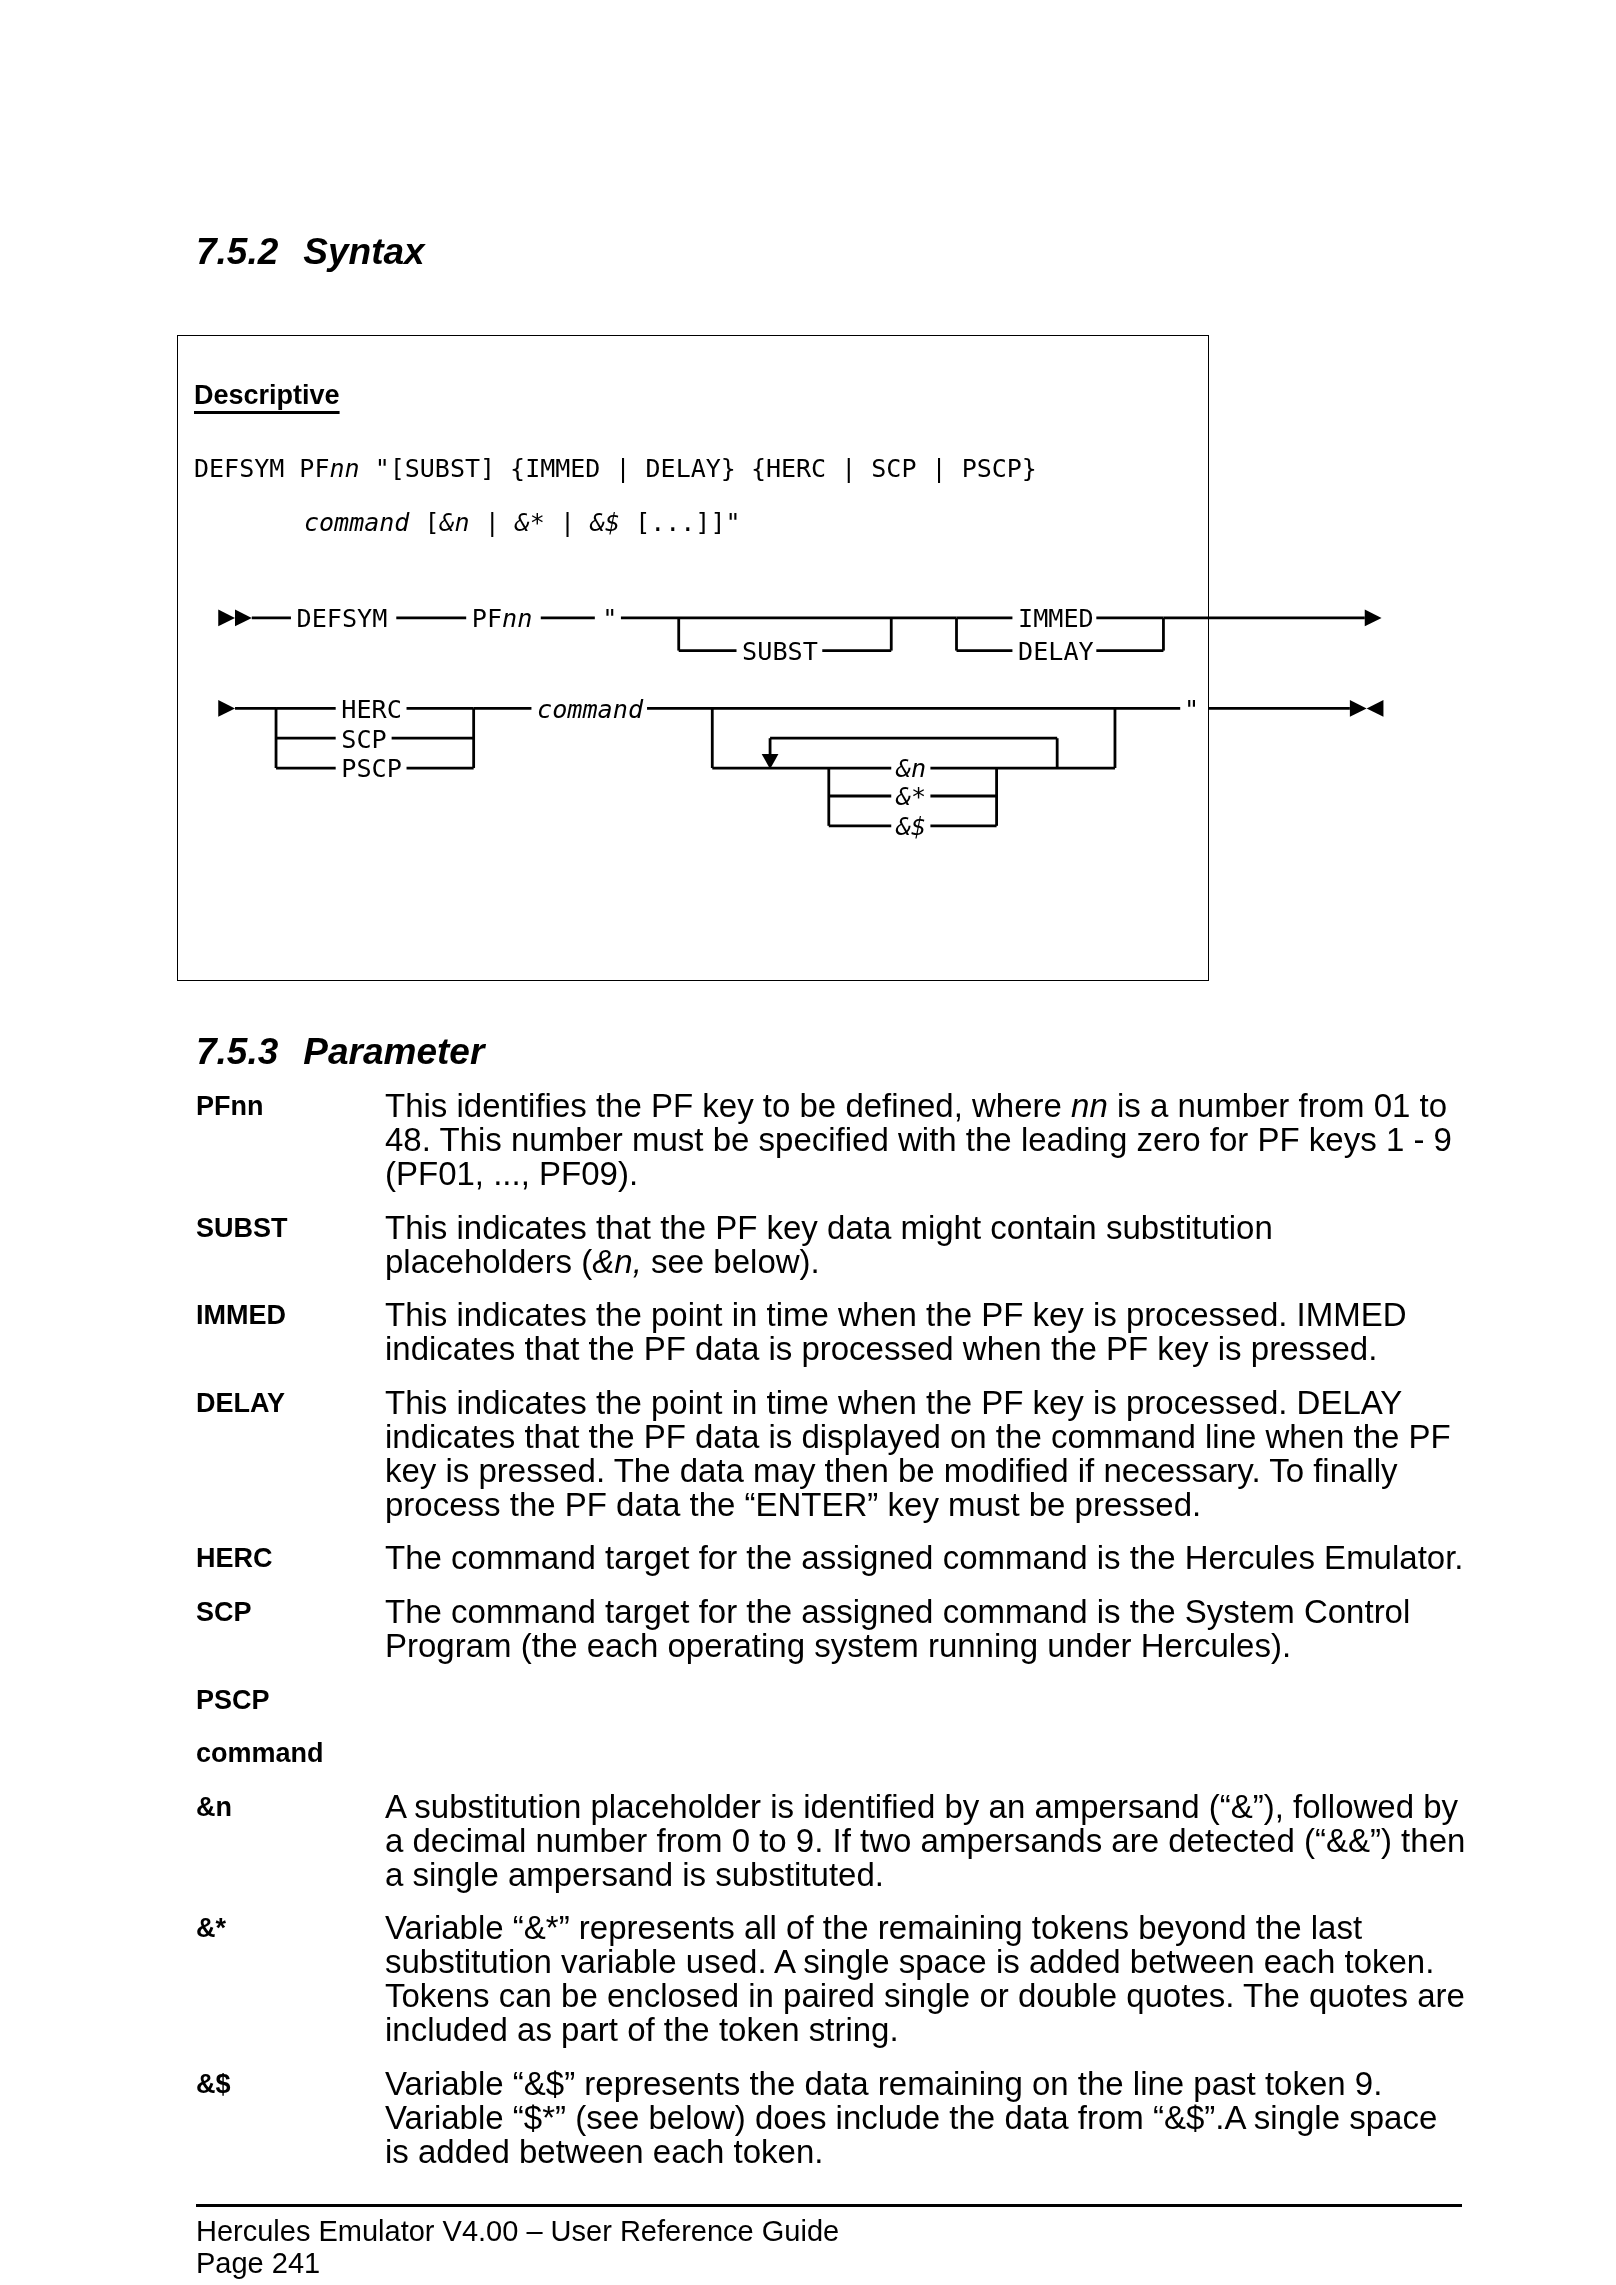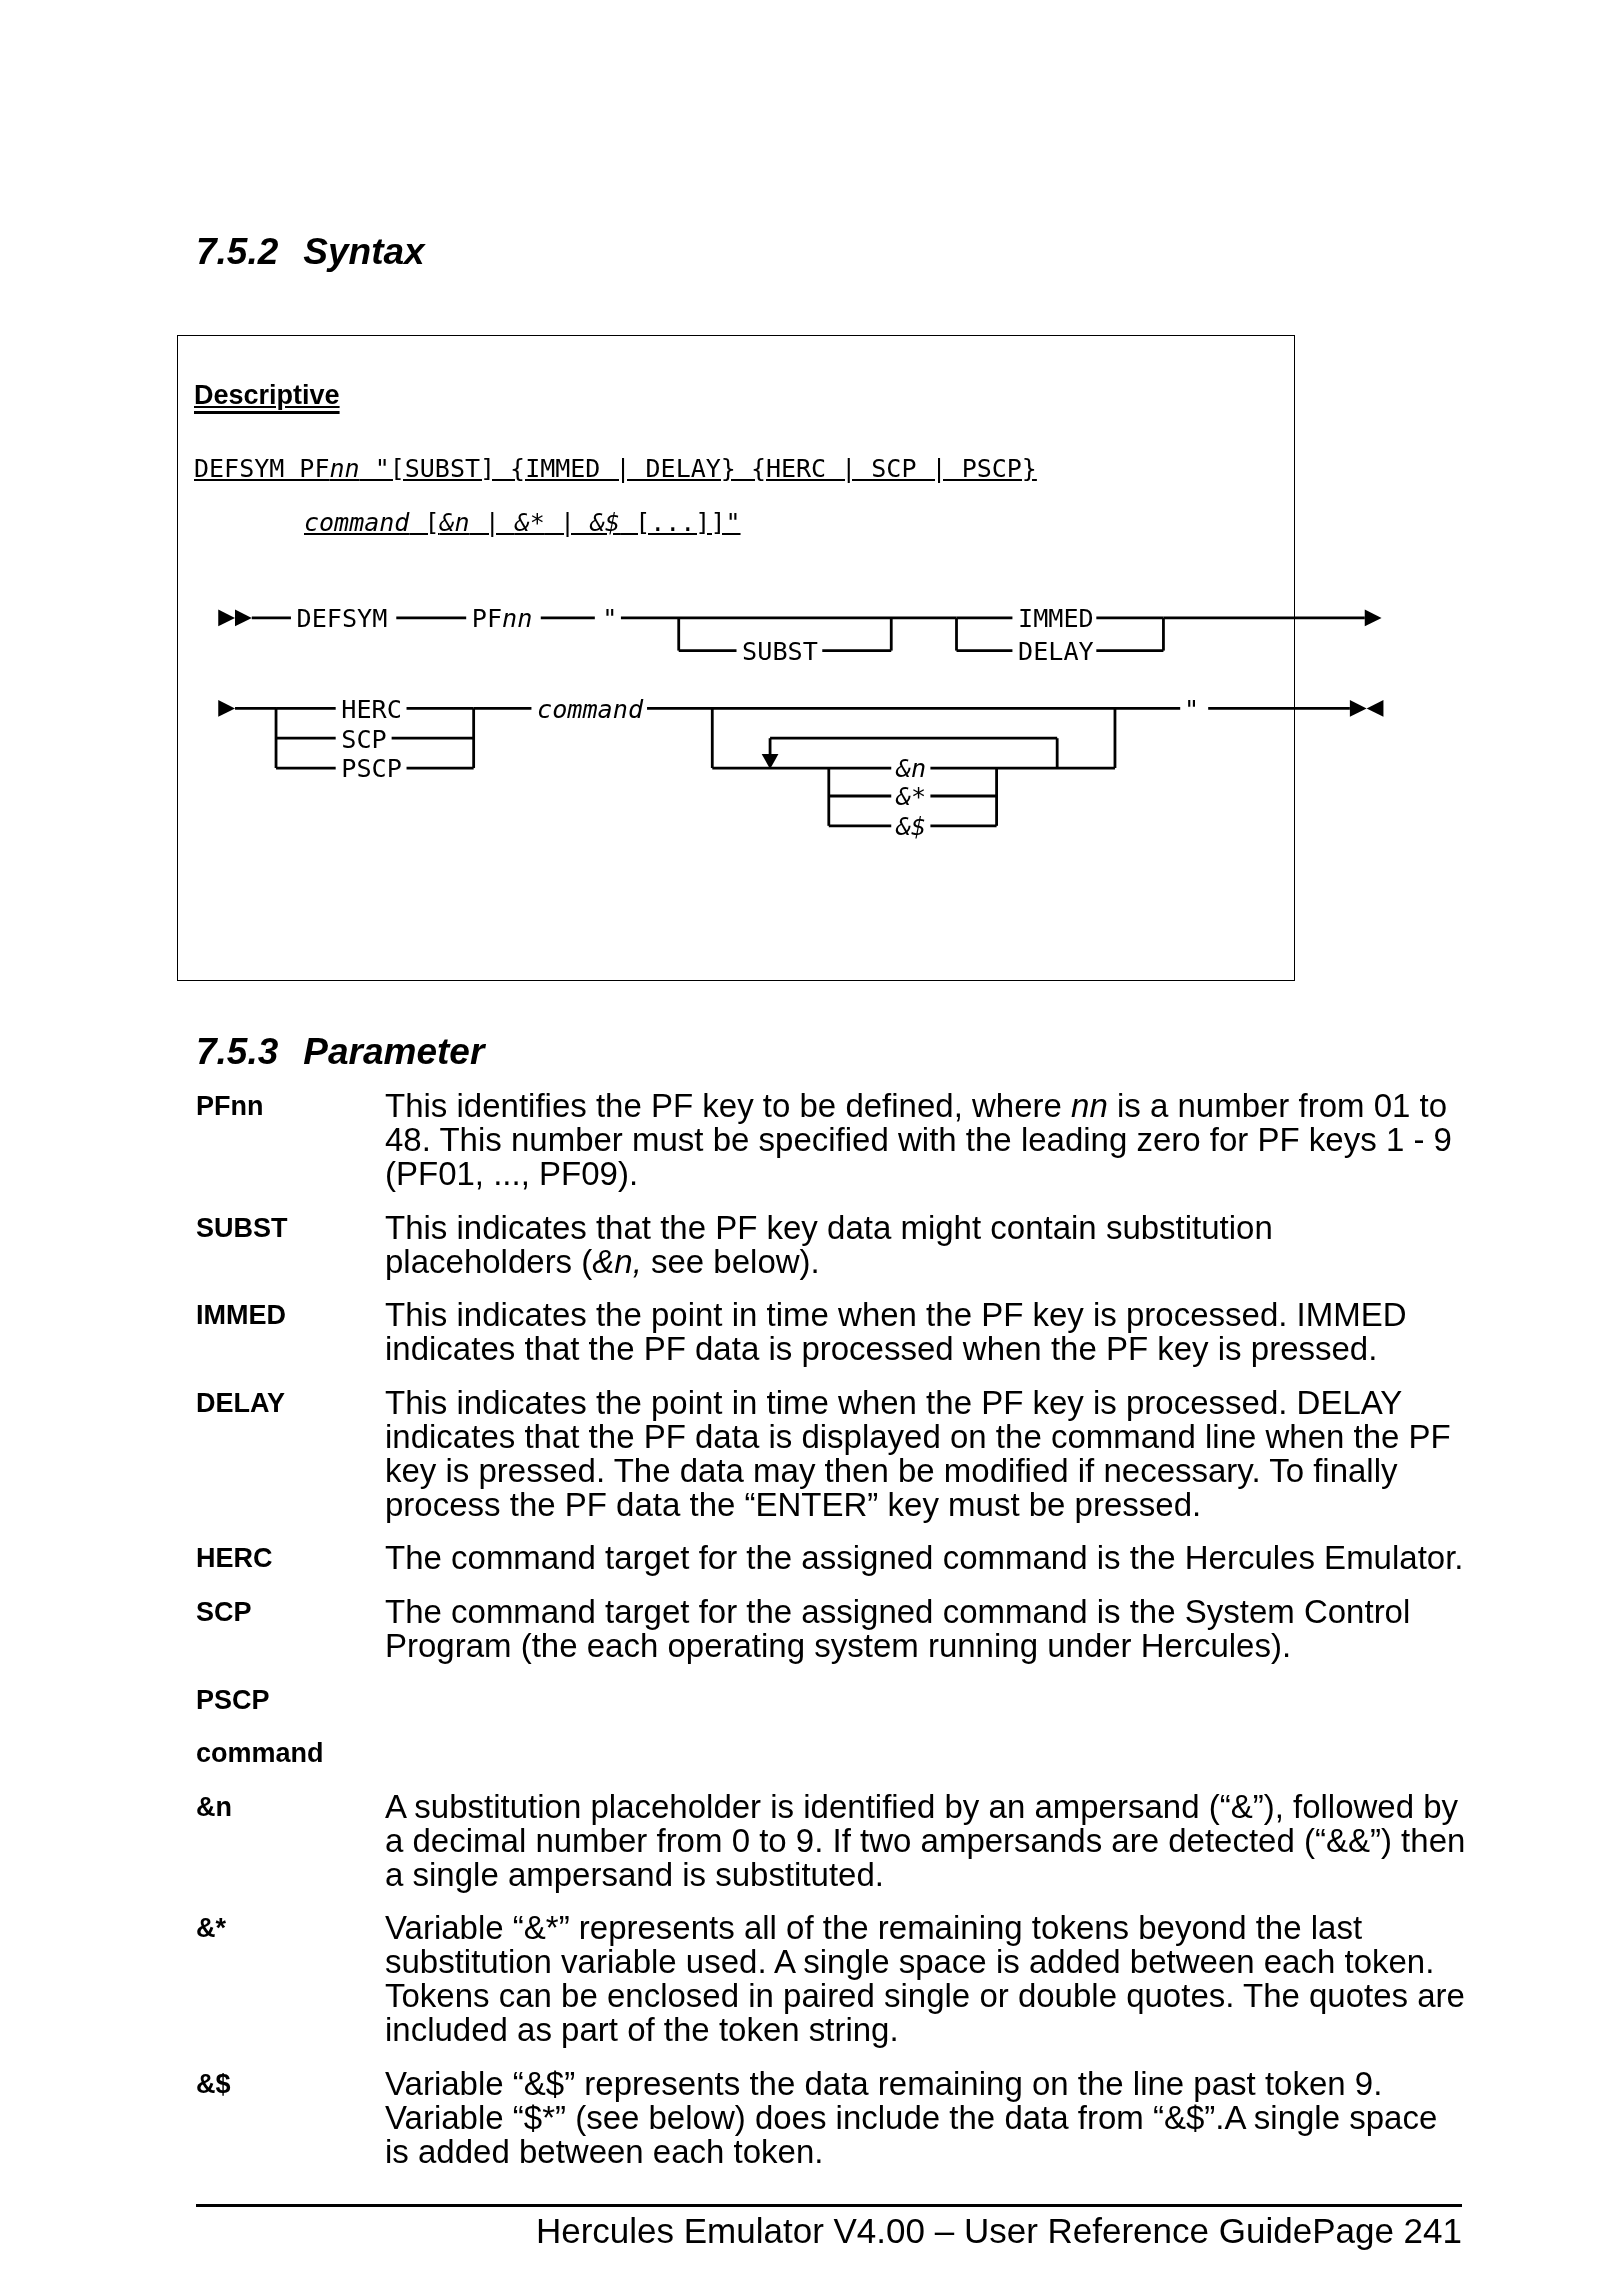--- a/index.html
+++ b/index.html
@@ -6,22 +6,22 @@
   .page{
     position:relative;width:1616px;height:2286px;background:#ffffff;
     font-family:"Liberation Sans",sans-serif;color:#000;overflow:hidden;
   }
   h2.sec-heading{margin:0;font-size:37px;font-weight:bold;font-style:italic;line-height:43px;}
   h2.sec-heading .num{display:inline-block;margin-right:25px;}
   #sec-syntax{position:absolute;left:196px;top:230px;text-align:right;}
   #sec-param{position:absolute;left:196px;top:1030px;text-align:center;}
 
   .syntax-box{
-    position:absolute;left:177px;top:335px;width:1118px;height:646px;
-    border:1.9px solid #000;box-sizing:border-box;padding:43px 18.6px 0 16px;text-decoration:underline;
+    position:absolute;left:177px;top:335px;width:1032px;height:646px;
+    border:1.9px solid #000;box-sizing:border-box;padding:43px 18.6px 0 16px;
   }
   .box-heading{
     font-size:27px;line-height:32px;font-weight:bold;
     text-decoration:underline;text-decoration-thickness:2.8px;text-underline-offset:6.5px;
   }
   .code{
     font-family:"DejaVu Sans Mono","Liberation Mono",monospace;
     font-size:25px;line-height:30px;white-space:pre;
   }
   #code1{margin-top:43px;}
@@ -38,21 +38,21 @@
   }
 
   .params{position:absolute;left:196px;top:1089px;width:1270px;}
   .param-row{display:flex;align-items:flex-start;margin-bottom:19.6px;}
   .param-term{flex:0 0 189px;font-weight:bold;font-size:27px;line-height:34px;}
   .param-desc{flex:1;font-size:33px;line-height:34px;}
 
   .footer{
     position:absolute;left:196px;top:2204px;width:1266px;
     border-top:3.7px solid #000;padding-top:8.4px;
-    display:flex;justify-content:flex-end;font-size:35px;line-height:32px;
+    display:flex;justify-content:flex-end;font-size:29px;line-height:32px;flex-direction:column;
   }
 </style>
 </head>
 <body>
 
 <div class="page">
 
   <h2 class="sec-heading" id="sec-syntax"><span class="num">7.5.2</span><span>Syntax</span></h2>
 
   <div class="syntax-box">

